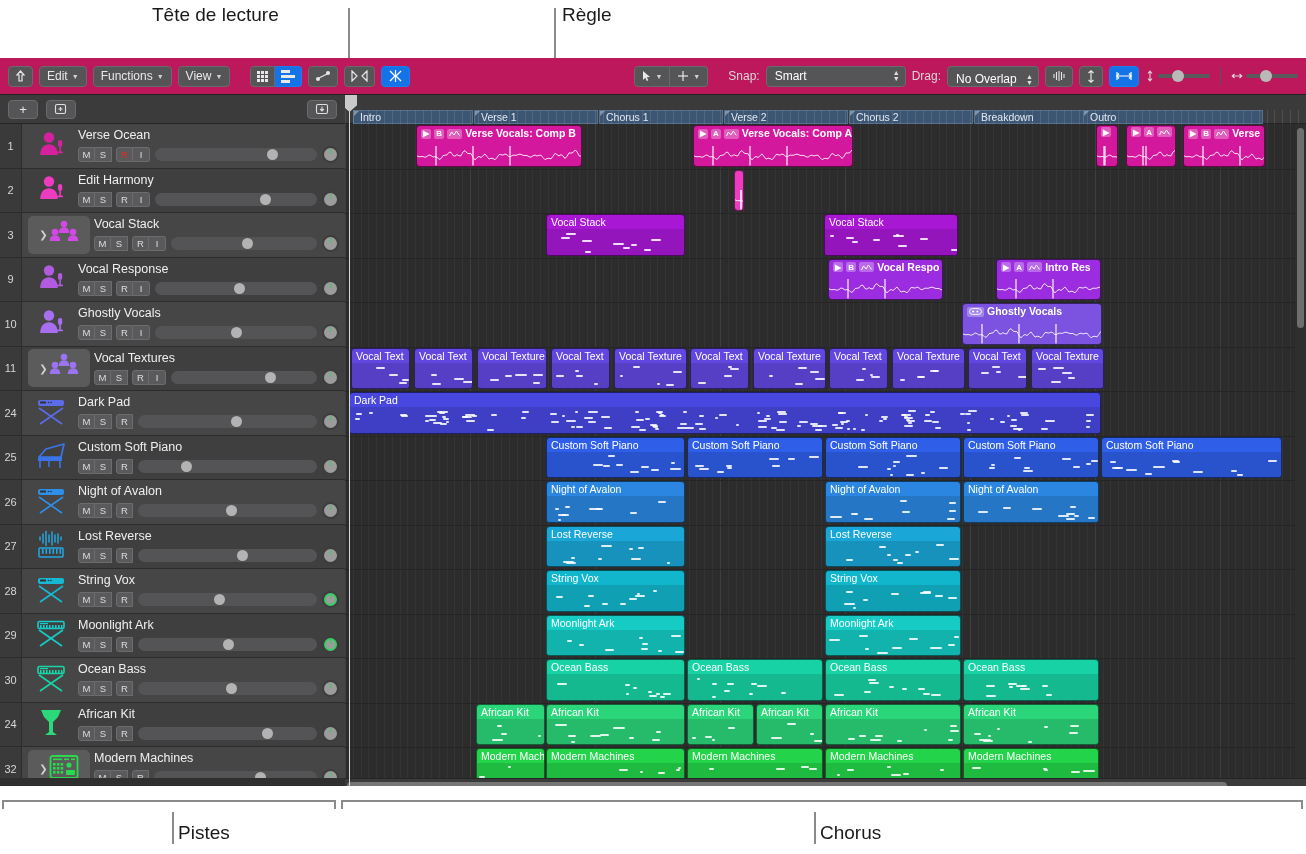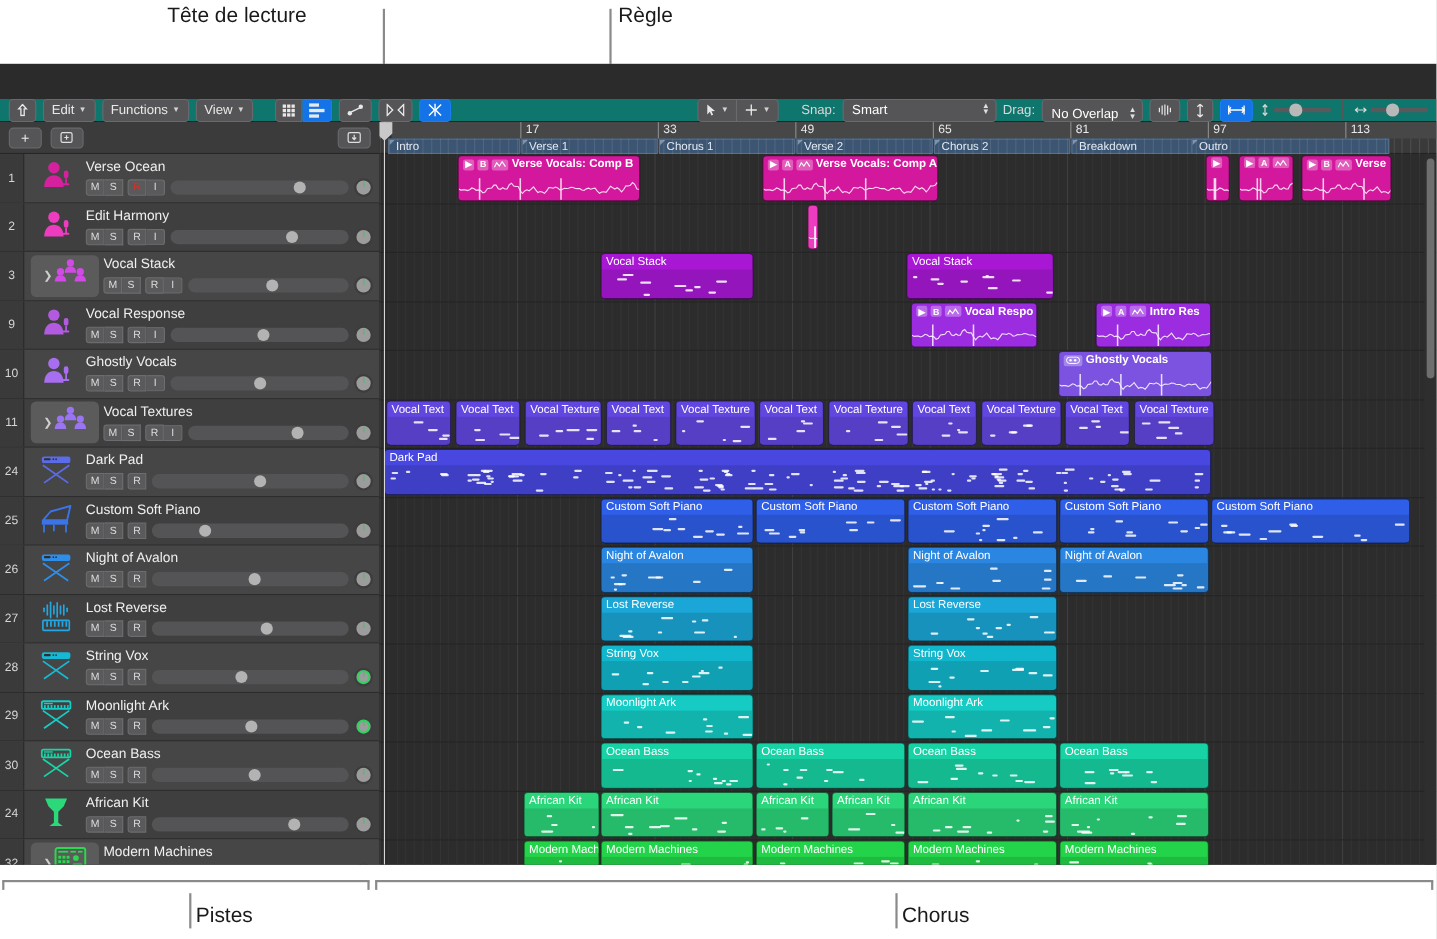--- a/index.html
+++ b/index.html
@@ -24,27 +24,26 @@
   #app {
     position: absolute; left: 0; top: 58px;
     width: 1306px; height: 728px;
     background: #2b2b2b;
     overflow: hidden;
   }
 
   
   #toolbar {
     position: relative;
-    height: 21px; width: 100%;
-    background: #0f766e;
+    height: 37px; width: 100%;
+    background: #be185d;
     border-bottom: 1px solid #222;
     display: flex; align-items: center;
     padding: 0 8px;
     gap: 6px;
-    margin-top: 32px;
   }
   .tb-btn {
     height: 21px;
     background: #555557;
     border: 1px solid #6a6a6c;
     border-radius: 4px;
     color: #e8e8e8;
     font-size: 12px;
     display: flex; align-items: center;
     padding: 0 7px; gap: 4px;
@@ -869,31 +868,20 @@
         </div>
       </div>
     </div>
             </div>
           </div>
         <div id="bottombar"></div>
       </div>
 
       <div id="arrange">
         <div id="ruler">
-          <div id="bars">
-            <div class="dark"></div>
-          <div class="barlabel" style="left: 0px;">1</div>
-              <div class="barlabel" style="left: 128px;">17</div>
-              <div class="barlabel" style="left: 253px;">33</div>
-              <div class="barlabel" style="left: 378px;">49</div>
-              <div class="barlabel" style="left: 503px;">65</div>
-              <div class="barlabel" style="left: 628px;">81</div>
-              <div class="barlabel" style="left: 753px;">97</div>
-              <div class="barlabel" style="left: 878px;">113</div>
-            </div>
           <div id="markers">
               <div class="marker" style="left: 8px; width: 120px;">Intro</div>
               <div class="marker" style="left: 129px; width: 124px;">Verse 1</div>
               <div class="marker" style="left: 254px; width: 124px;">Chorus 1</div>
               <div class="marker" style="left: 379px; width: 124px;">Verse 2</div>
               <div class="marker" style="left: 504px; width: 124px;">Chorus 2</div>
               <div class="marker" style="left: 629px; width: 124px;">Breakdown</div>
               <div class="marker" style="left: 738px; width: 180px;">Outro</div>
               <div style="position: absolute; left: 0px; top: 0px; width: 1px; height: 14px; background: rgba(255, 255, 255, 0.1);"></div>
               <div style="position: absolute; left: 7.81px; top: 0px; width: 1px; height: 14px; background: rgba(255, 255, 255, 0.1);"></div>

